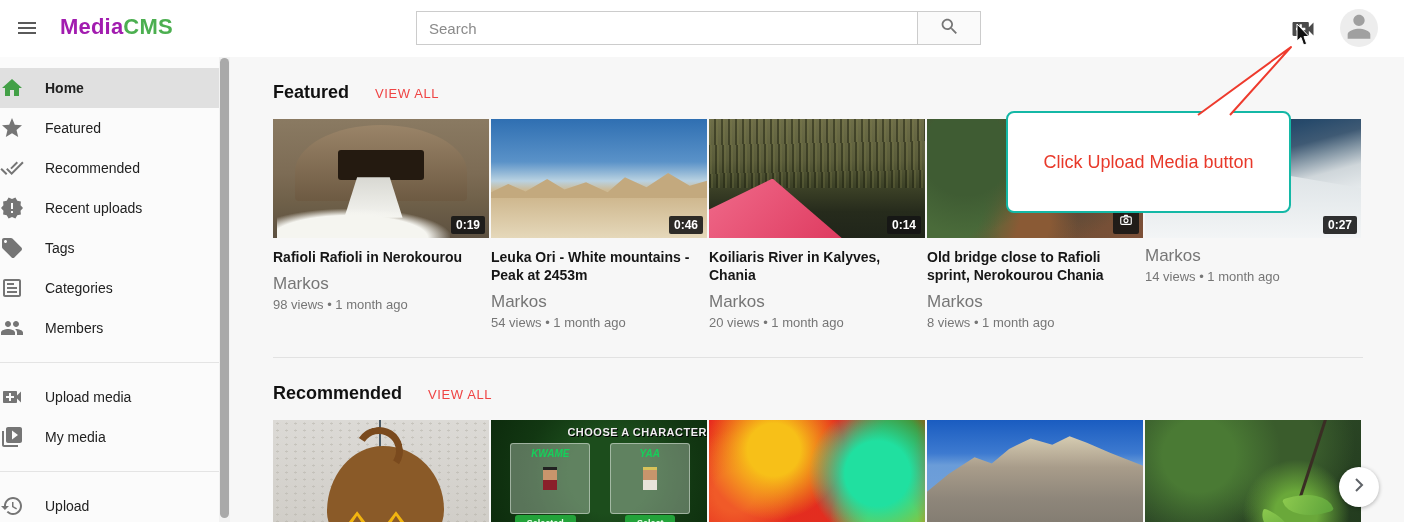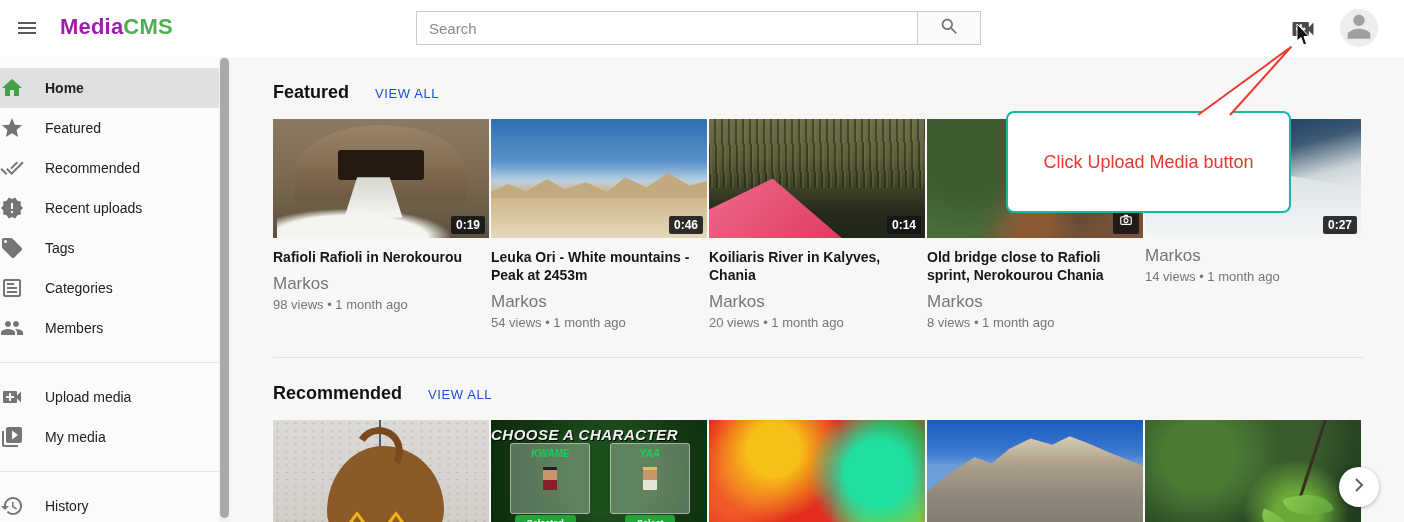--- a/index.html
+++ b/index.html
@@ -31,21 +31,21 @@
   .sicon.green{color:#43a047;}
   .slabel{font-size:14px;color:#212121;}
   .sdivider{height:1px;background:#e4e4e4;margin:14px 0;}
   .sscrollbar{position:absolute;left:219px;top:57px;width:11px;height:465px;background:#f2f2f2;z-index:9;}
   .sscroll-thumb{position:absolute;left:1px;top:1px;width:9px;height:460px;background:#a9a9a9;border-radius:5px;}
   
   .main{position:absolute;left:230px;top:57px;width:1174px;height:465px;background:#f7f7f7;
     padding-left:43px;padding-right:41px;box-sizing:border-box;overflow:hidden;}
   .sec-head{display:flex;align-items:flex-end;gap:26px;}
   .sec-title{font-size:18px;font-weight:bold;color:#111;}
-  .view-all{font-size:13px;color:#1d4ed8;letter-spacing:.6px;cursor:pointer;padding-bottom:2px;}
+  .view-all{font-size:13px;color:#ef4444;letter-spacing:.6px;cursor:pointer;padding-bottom:2px;}
   .section1{height:300px;padding-top:25px;box-sizing:border-box;}
   .section2{border-top:1px solid #e2e2e2;padding-top:25px;}
   .row{display:flex;gap:2px;margin-top:16px;}
   .card{width:216px;flex:0 0 216px;cursor:pointer;}
   .thumb{position:relative;width:216px;height:119px;overflow:hidden;background:#ddd;}
   .dur{position:absolute;right:4px;bottom:4px;background:rgba(20,20,20,.88);color:#fff;
     font-size:12px;font-weight:bold;padding:1px 5px;border-radius:2px;line-height:16px;}
   .dur.cam{display:flex;align-items:center;justify-content:center;padding:3px 6px;}
   .vtitle{margin-top:10px;font-size:14px;font-weight:bold;line-height:18px;color:#161616;}
   .vauthor{margin-top:8px;font-size:17px;color:#767676;}
@@ -84,22 +84,22 @@
   .t6 .string{left:49%;top:0;width:2px;height:38%;background:#4a5a66;}
   .t6 .pumpkin{left:25%;bottom:-14%;width:54%;height:92%;background:#8a5a28;
     border-radius:48% 52% 46% 54%/60% 58% 42% 40%;}
   .t6 .stem{left:38%;top:6%;width:34px;height:34px;border:7px solid #7a4a1e;
     border-bottom-color:transparent;border-left-color:transparent;border-radius:50%;transform:rotate(-12deg);}
   .t6 .eye{width:17px;height:11px;background:#f2b50f;
     clip-path:polygon(0 100%,50% 0,100% 100%,76% 100%,50% 40%,24% 100%);bottom:14%;}
   .t6 .eye.l{left:35%;}
   .t6 .eye.r{left:53%;}
   .t7{background:radial-gradient(circle at 55% 45%,#1c4d1c 0 30%,#123712 62%,#0c2a0c 100%);}
-  .t7 .gtitle{left:0;top:5%;width:100%;text-align:left;color:#efefef;font-weight:bold;font-style:italic;
-    font-size:15px;letter-spacing:.5px;text-shadow:1px 1px 0 #000;}
+  .t7 .gtitle{left:0;top:5%;width:100%;text-align:right;color:#efefef;font-weight:bold;
+    font-size:11px;letter-spacing:.5px;text-shadow:1px 1px 0 #000;}
   .t7 .panel{top:19%;width:36%;height:58%;background:rgba(190,205,190,.42);
     border:1px solid rgba(230,240,230,.5);border-radius:3px;}
   .t7 .panel.l{left:9%;}
   .t7 .panel.r{left:55%;}
   .t7 .pname{left:0;top:4px;width:100%;text-align:center;color:#15d05a;font-size:10px;font-weight:bold;font-style:italic;}
   .t7 .char{left:50%;top:34%;transform:translateX(-50%);width:14px;}
   .t7 .char .head{height:10px;background:#c8956c;border-top:3px solid #222;}
   .t7 .char.blonde .head{border-top-color:#d8c25a;}
   .t7 .char .body{height:10px;background:#8a1f2a;}
   .t7 .char.blonde .body{background:#e8e4da;}
@@ -228,21 +228,21 @@
     <span class="sicon"><svg viewBox="0 0 24 24" width="24" height="24" fill="currentColor">
           <path d="M4 6H2v14c0 1.1.9 2 2 2h14v-2H4V6zm16-4H8c-1.1 0-2 .9-2 2v12c0 1.1.9 2 2 2h12c1.1 0 2-.9 2-2V4c0-1.1-.9-2-2-2zm-8 12.5v-9l6 4.5-6 4.5z"></path>
         </svg></span>
     <span class="slabel">My media</span>
   </div>
   <div class="sdivider"></div>
   <div class="sitem">
     <span class="sicon"><svg viewBox="0 0 24 24" width="24" height="24" fill="currentColor">
           <path d="M13 3c-4.97 0-9 4.03-9 9H1l3.89 3.89.07.14L9 12H6c0-3.87 3.13-7 7-7s7 3.13 7 7-3.13 7-7 7c-1.93 0-3.68-.79-4.94-2.06l-1.42 1.42C8.27 19.99 10.51 21 13 21c4.97 0 9-4.03 9-9s-4.03-9-9-9zm-1 5v5l4.28 2.54.72-1.21-3.5-2.08V8H12z"></path>
         </svg></span>
-    <span class="slabel">History</span>
+    <span class="slabel">Upload</span>
   </div>
 </div>
 <div class="sscrollbar">
   <div class="sscroll-thumb"></div>
 </div>
 
 <div class="main">
 
   <div class="section1">
     <div class="sec-head">

